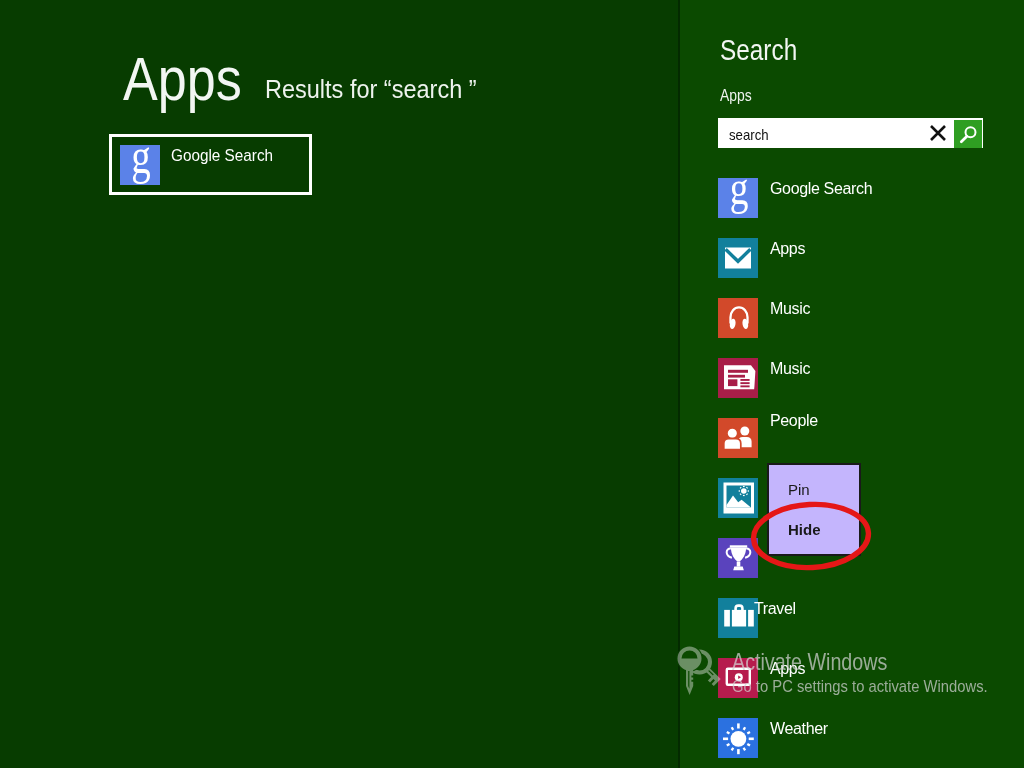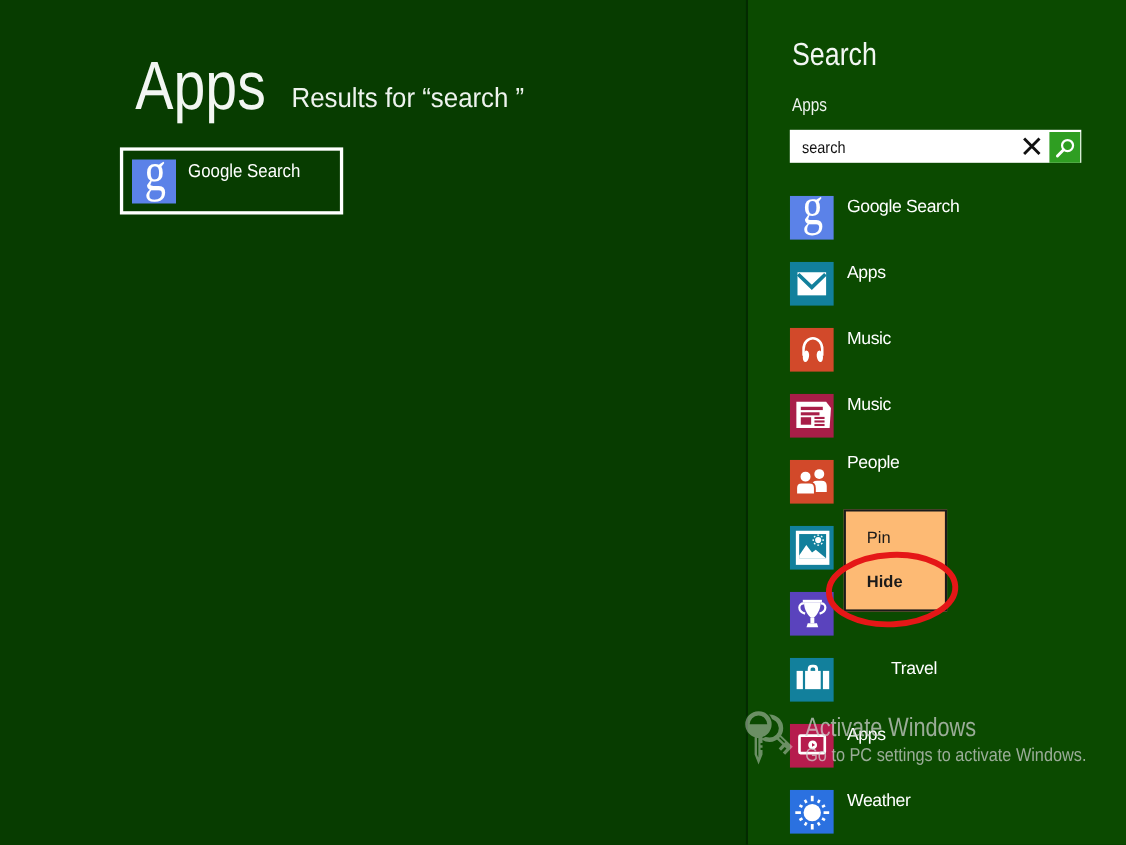--- a/index.html
+++ b/index.html
@@ -12,21 +12,21 @@
 #results{left:265px;top:77px;font-size:25px;line-height:25px;color:#eef3ee;transform:scaleX(0.94);transform-origin:left top;}
 #tile{left:109px;top:134px;width:197px;height:55px;border:3px solid #fff;}
 #tile .g{left:8px;top:8px;width:40px;height:40px;background:#5b82e8;}
 #tile .lbl{left:59px;top:10px;font-size:17px;line-height:17px;color:#fff;transform:scaleX(0.9);transform-origin:left top;}
 #search-h{left:720px;top:36px;font-size:29px;line-height:29px;color:#f2f6f2;transform:scaleX(0.84);transform-origin:left top;}
 #apps-sub{left:720px;top:87px;font-size:17px;line-height:17px;color:#eef3ee;transform:scaleX(0.82);transform-origin:left top;}
 #sbox{left:718px;top:118px;width:265px;height:30px;background:#fff;}
 #sbox .q{left:11px;top:9px;font-size:15px;line-height:15px;color:#111;transform:scaleX(0.88);transform-origin:left top;}
 #sbox .btn{position:absolute;right:1px;top:2px;width:28px;height:28px;background:#2f9e22;}
 .row-lbl{font-size:16px;line-height:16px;color:#fff;letter-spacing:-0.35px;}
-#popup{left:767px;top:463px;width:94px;height:93px;background:#fdba74;border:2px solid #1a1a1a;box-sizing:border-box;}
+#popup{left:767px;top:463px;width:94px;height:93px;background:#c4b5fd;border:2px solid #1a1a1a;box-sizing:border-box;}
 .ptxt{font-size:15px;line-height:15px;color:#1a1a1a;}
 #wm1{left:732px;top:650px;font-size:24px;line-height:24px;color:rgba(210,210,210,0.72);white-space:nowrap;transform:scaleX(0.82);transform-origin:left top;}
 #wm2{left:732px;top:678px;font-size:17px;line-height:17px;color:rgba(210,210,210,0.72);white-space:nowrap;transform:scaleX(0.87);transform-origin:left top;}
 </style>
 </head>
 <body>
 <div class="abs" id="apps-h">Apps</div>
 <div class="abs" id="results">Results for “search ”</div>
 <div class="abs" id="tile">
   <div class="abs g"><svg width="40" height="40" viewBox="0 0 40 40">
@@ -124,21 +124,21 @@
       <path d="M12.9 10.6 C7.6 10.2 6.6 17.6 13.9 19.8" stroke="#fff" stroke-width="2" fill="none"></path>
       <path d="M28.1 10.6 C33.4 10.2 34.4 17.6 27.1 19.8" stroke="#fff" stroke-width="2" fill="none"></path>
     </svg></div>
 <div class="abs" style="left:718px;top:598px;width:40px;height:40px;"><svg width="40" height="40" viewBox="0 0 40 40">
       <rect width="40" height="40" fill="#12809c"></rect>
       <rect x="6.2" y="11.9" width="5.7" height="16.6" fill="#fff"></rect>
       <rect x="30.1" y="11.9" width="5.7" height="16.6" fill="#fff"></rect>
       <rect x="13.9" y="11.9" width="14.2" height="16.6" fill="#fff"></rect>
       <path d="M17.6 11.9 L17.6 10.3 Q17.6 7.6 20.3 7.6 L21.7 7.6 Q24.4 7.6 24.4 10.3 L24.4 11.9" stroke="#fff" stroke-width="2.6" fill="none"></path>
     </svg></div>
-<div class="abs row-lbl" style="left:810px;top:601px;">Travel</div>
+<div class="abs row-lbl" style="left:754px;top:601px;">Travel</div>
 <div class="abs" style="left:718px;top:658px;width:40px;height:40px;"><svg width="40" height="40" viewBox="0 0 40 40">
       <rect width="40" height="40" fill="#b61c4d"></rect>
       <rect x="8.8" y="10.7" width="23" height="16" rx="1" fill="none" stroke="#fff" stroke-width="2.4"></rect>
       <circle cx="20.8" cy="19.2" r="4" fill="#fff"></circle>
       <path d="M20.2 17.5 L23 19.2 L20.2 20.9 Z" fill="#b61c4d"></path>
     </svg></div>
 <div class="abs row-lbl" style="left:770px;top:661px;">Apps</div>
 <div class="abs" style="left:718px;top:718px;width:40px;height:40px;"><svg width="40" height="40" viewBox="0 0 40 40">
       <rect width="40" height="40" fill="#2b71e0"></rect>
       <circle cx="20.4" cy="20.8" r="7.9" fill="#fff"></circle>

